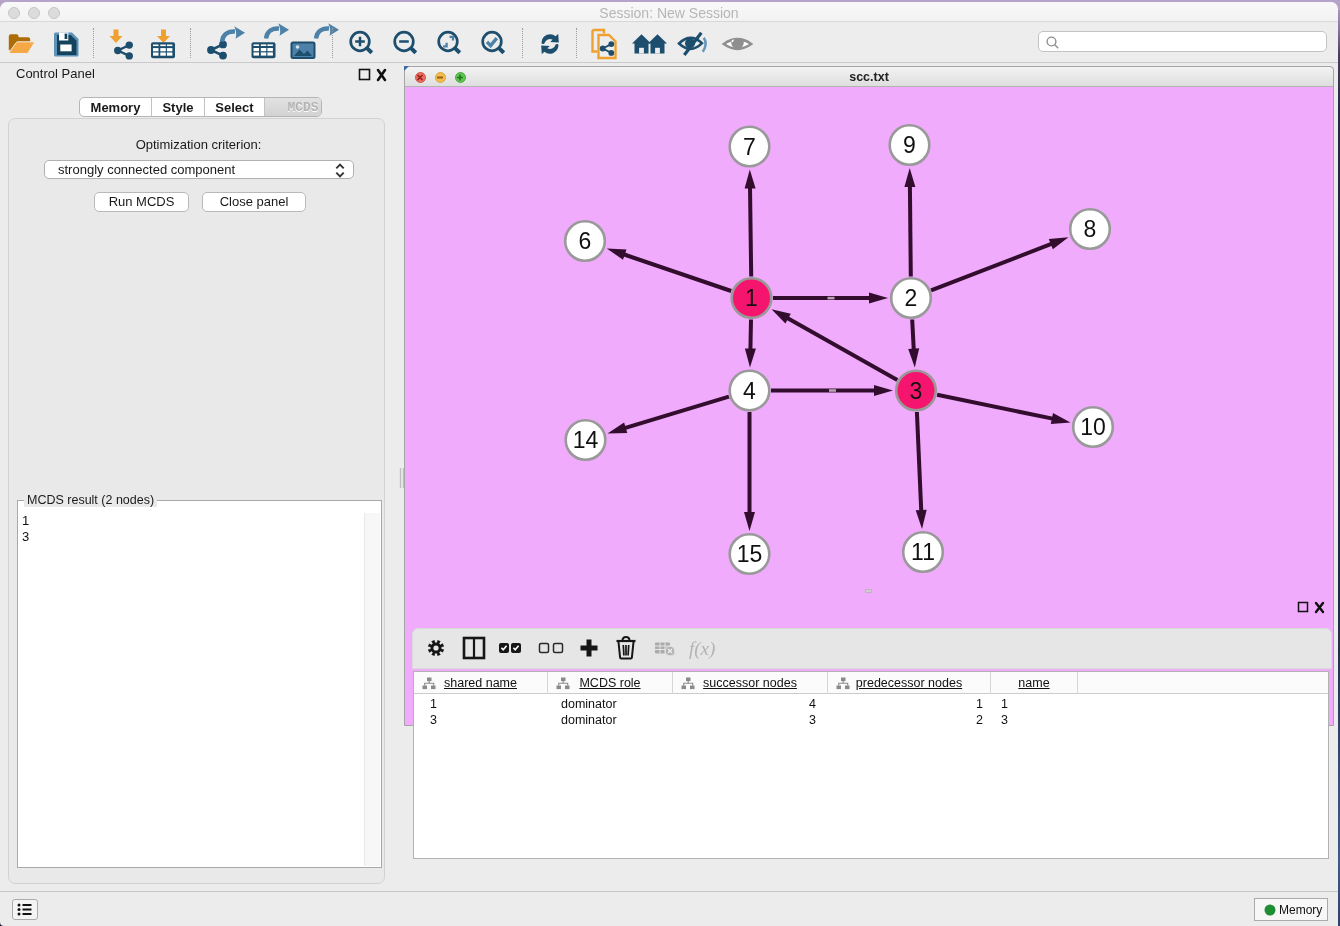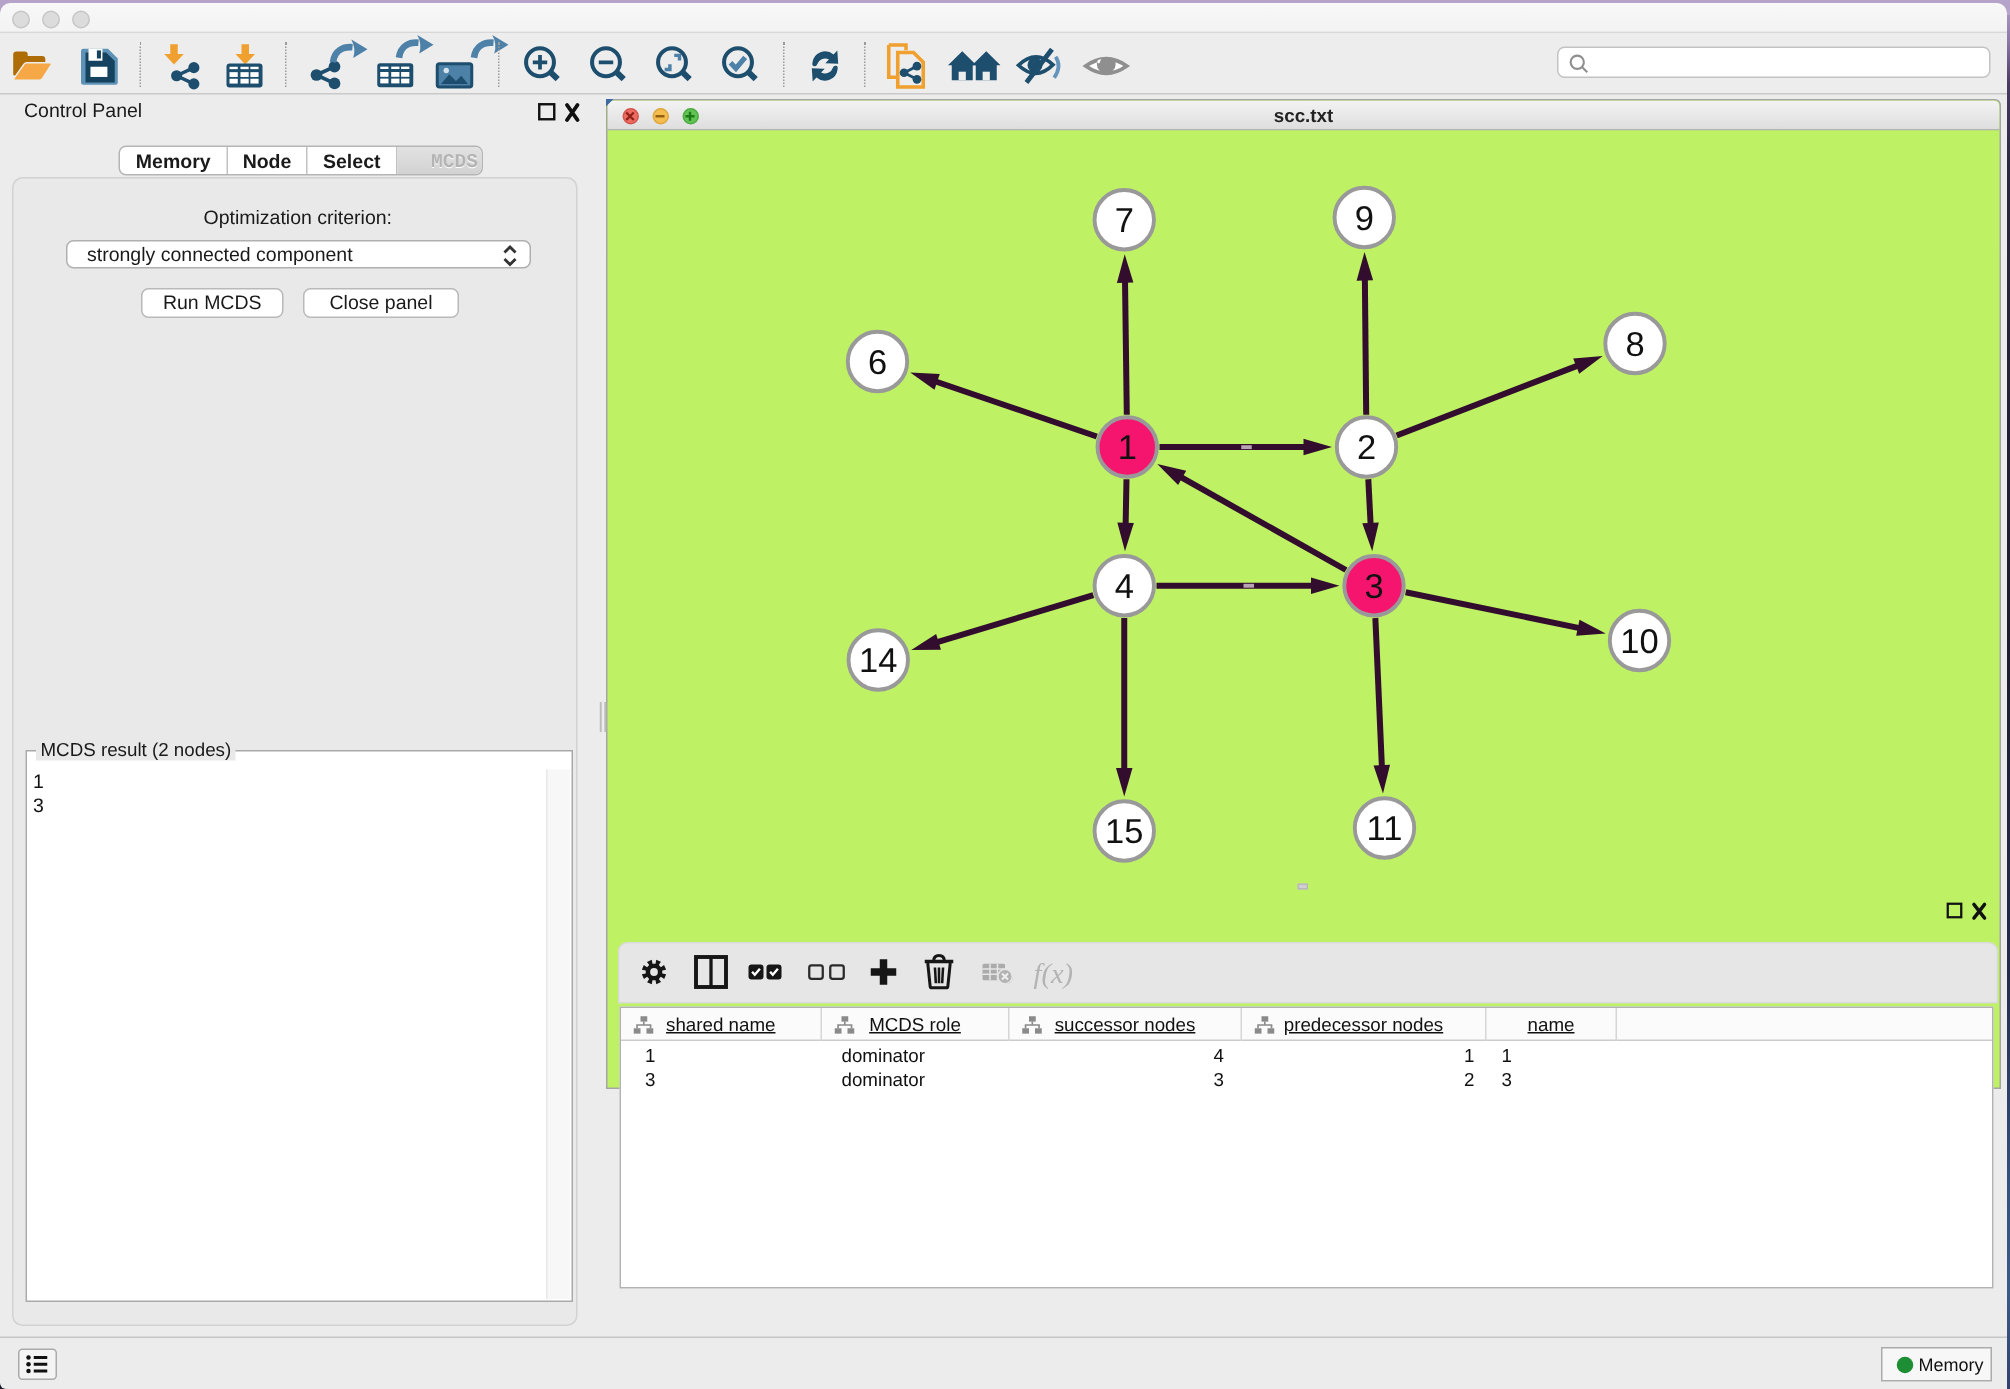--- a/index.html
+++ b/index.html
@@ -38,21 +38,21 @@
   #dropdown { position:absolute; left:44px; top:158px; width:310px; height:19px;
     background:#fff; border:1px solid #b0b0b0; border-radius:5px; font-size:13px; color:#1a1a1a; }
   .btn { position:absolute; top:190px; height:20px; background:#fff; border:1px solid #b9b9b9;
     border-radius:5px; font-size:13px; color:#1a1a1a; text-align:center; line-height:18px; }
   #mcds-box { position:absolute; left:17px; top:498px; width:365px; height:368px;
     background:#fff; border:1px solid #a9a9a9; }
   #mcds-legend { position:absolute; left:24px; top:491px; font-size:12.5px; color:#1a1a1a;
     background:#e9e9e9; padding:0 3px; }
   
   #netwin { position:absolute; left:404px; top:64px; width:930px; height:660px;
-    background:#bef264; border:1px solid #a5a5a5; border-radius:4px 4px 0 0; }
+    background:#f0abfc; border:1px solid #a5a5a5; border-radius:4px 4px 0 0; }
   #nettitle { position:absolute; left:0; top:0; width:928px; height:20px;
     background:linear-gradient(#f3f3f3,#dedede); border-bottom:1px solid #b4b4b4; border-radius:4px 4px 0 0; }
   #nettitle .txt { position:absolute; left:0; top:3px; width:928px; text-align:center;
     font-size:12.5px; font-weight:700; color:#222; }
   .tl2 { position:absolute; top:4.5px; width:11px; height:11px; border-radius:50%; }
   
   #tp-title { position:absolute; left:417px; top:597px; font-size:13px; color:#1a1a1a;margin-top:28px; }
   #tp-toolbar { position:absolute; left:412px; top:626px; width:920px; height:41px;
     background:#e6e6e6; border:1px solid #dadada; border-radius:6px 6px 0 0; }
   #tp-table { position:absolute; left:413px; top:669px; width:916px; height:188px;
@@ -77,20 +77,21 @@
 </style>
 </head>
 <body>
 <div id="desktop-right"></div>
 <div id="purple-top"></div>
 <div id="mainwin">
   <div id="titlebar">
     <div class="tl" style="left:8px"></div>
     <div class="tl" style="left:27.5px"></div>
     <div class="tl" style="left:47.5px"></div>
+    <div id="wintitle">Session: New Session</div>
   </div>
   <div id="toolbar">
     <svg width="1338" height="41" style="position:absolute;left:0;top:0">
 <g transform="translate(8,9)">
 <path d="M0.8 19 V5.5 q0,-2.2 2.2,-2.2 h5.5 q2,0 2,2 v1 h9.5 q2.2,0 2.2,2.2 V13 h-13 z" fill="#ad6c06"></path>
 <path d="M0.8 19 l6,-7 h3 l-5,8.5 z" fill="#ad6c06"></path>
 <path d="M2 22.5 q-1.5,0 -0.6,-1.4 L8 11.8 q0.6,-1 1.9,-1 h15.3 q1.5,0 0.9,1.4 l-5.8,9.3 q-0.6,1 -1.9,1 z" fill="#f7a846" stroke="#ededed" stroke-width="1"></path>
 </g>
 <g transform="translate(52,8)">
 <path d="M3.5 2.5 h16.5 l6.5 6.5 v16 q0,1.5 -1.5,1.5 h-21.5 q-1.5,0 -1.5,-1.5 v-21 q0,-1.5 1.5,-1.5 z" fill="#5e92b6"></path>
@@ -236,21 +237,21 @@
   </div>
 
   <div id="cp-title">Control Panel</div>
   <svg width="30" height="14" style="position:absolute;left:358px;top:66px" viewBox="0 0 30 14">
     <rect x="1.5" y="1.5" width="10" height="10" fill="none" stroke="#111" stroke-width="1.6"></rect>
     <path d="M20 2 L27 12 M27 2 L20 12" stroke="#111" stroke-width="2.6" stroke-linecap="round"></path>
   </svg>
   <div id="cp-body"></div>
   <div id="cp-tabs">
     <div class="seg" style="width:72px">Memory</div>
-    <div class="seg" style="width:53px">Node</div>
+    <div class="seg" style="width:53px">Style</div>
     <div class="seg" style="width:60px">Select</div>
     <div class="seg" style="width:76px;background:linear-gradient(#e2e2e2,#d2d2d2);color:#b4b4b4;text-shadow:0 1px 0 #fff;font-family:Liberation Mono, monospace;">MCDS</div>
   </div>
   <div id="opt-label">Optimization criterion:</div>
   <div id="dropdown">
     <span style="position:absolute;left:13px;top:1px;">strongly connected component</span>
     <svg width="12" height="15" style="position:absolute;right:7px;top:2px" viewBox="0 0 12 15">
       <path d="M2.3 5.4 L6 1.7 L9.7 5.4" fill="none" stroke="#333" stroke-width="1.9"></path>
       <path d="M2.3 9.6 L6 13.3 L9.7 9.6" fill="none" stroke="#333" stroke-width="1.9"></path>
     </svg>

